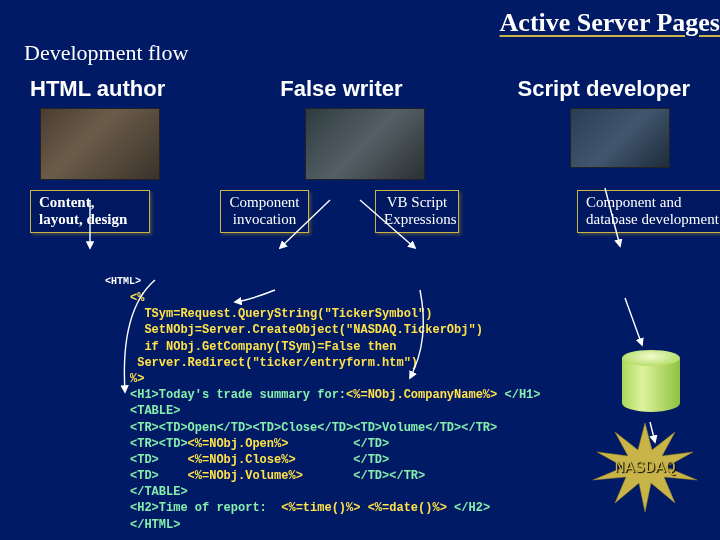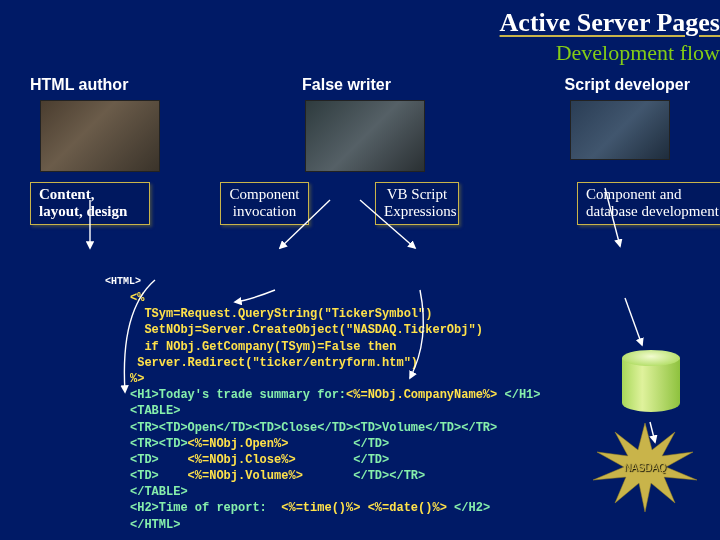--- a/index.html
+++ b/index.html
@@ -16,34 +16,35 @@
     color: #fff;
     font-weight: bold;
     font-size: 26px;
     padding-top: 8px;
     text-decoration: underline;
     text-decoration-color: #c9b44a;
     text-underline-offset: 4px;
     text-decoration-thickness: 2px;
   }
   .subtitle {
-    text-align: right;
-    color: #84cc16;
+    text-align: left;
+    color: #ffffff;
     font-size: 22px;
     margin-top: 2px;
+    margin-left: 24px;
   }
   .roles {
     display: flex;
     justify-content: space-between;
     padding: 10px 30px 0 30px;
   }
   .role-label {
     font-family: Arial, sans-serif;
     font-weight: bold;
-    font-size: 16px;
+    font-size: 22px;
     color: #fff;
   }
   .photos {
     display: flex;
     justify-content: space-between;
     padding: 6px 50px 0 40px;
   }
   .photo {
     width: 120px; height: 72px;
     background: linear-gradient(135deg,#4a3d2f 0%,#6b5c4a 40%,#3a332a 100%);
@@ -113,22 +114,22 @@
   }
   .star {
     position: absolute;
     right: 20px; top: 420px;
     width: 110px; height: 95px;
     display:flex; align-items:center; justify-content:center;
   }
   .star svg { position:absolute; left:0; top:0; }
   .star-label {
     position: relative;
-    font-family: Liberation Sans, sans-serif;
-    font-size: 10px;
+    font-family: Liberation Mono, monospace;
+    font-size: 17px;
     color: #c9b44a;
     text-shadow: 1px 1px 1px #000;
     z-index: 3;
   }
   svg.arrows { position:absolute; left:0; top:0; pointer-events:none; }
 </style>
 </head>
 <body>
 
 <div class="title">Active Server Pages</div>

